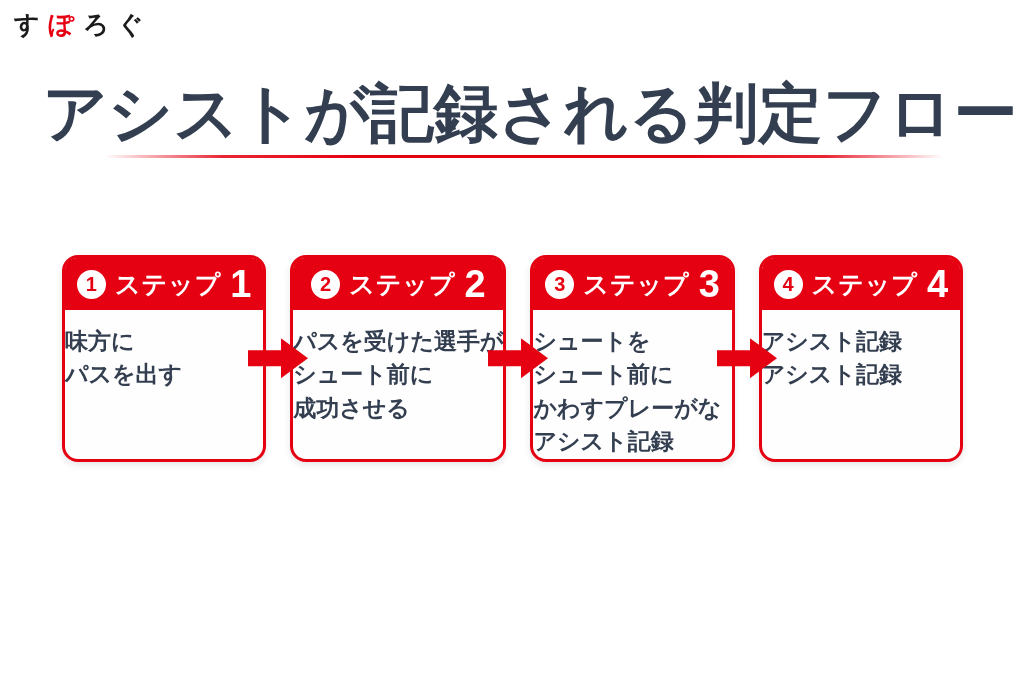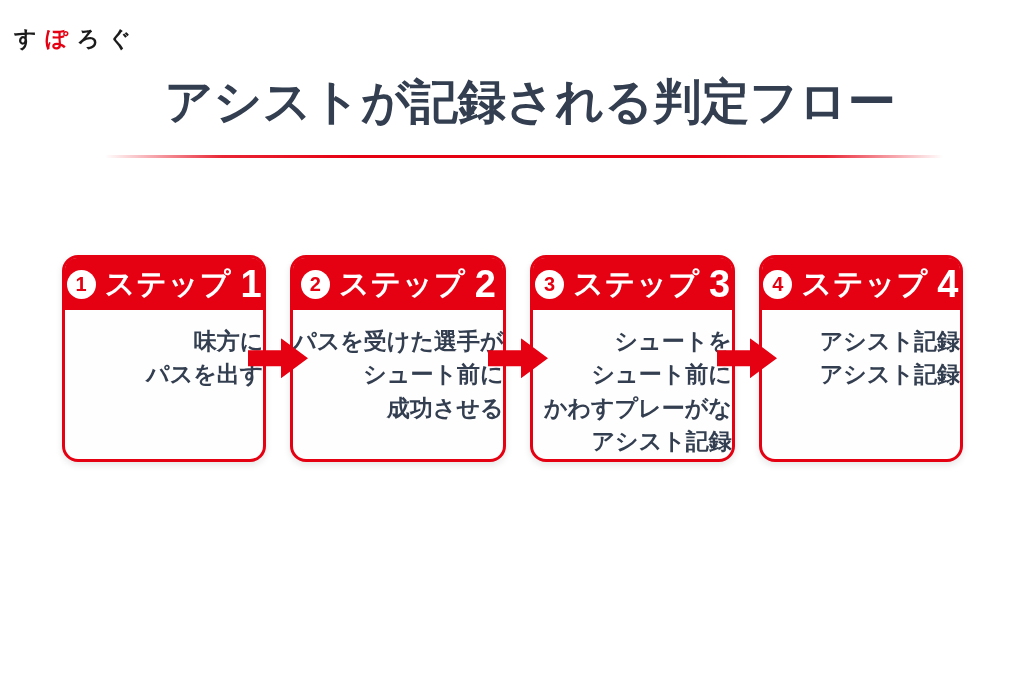--- a/index.html
+++ b/index.html
@@ -7,31 +7,31 @@
     width: 1024px; height: 683px;
     background: #ffffff;
     font-family: "Liberation Sans", "DejaVu Sans", sans-serif;
     overflow: hidden;
     position: relative;
   }
   .stage { position: relative; width: 1024px; height: 683px; background:#fff; }
 
   
   .logo {
-    position: absolute; left: 14px; top: 24px;
-    font-size: 22px; font-weight: 900; letter-spacing: 9px;
+    position: absolute; left: 14px; top: 8px;
+    font-size: 25px; font-weight: 900; letter-spacing: 9px;
     color: #1b1b1b;
   }
   .logo .char-red { color: #e50012; }
 
   
   .title {
     position: absolute; top: 70px; left: 0; width: 100%;
     text-align: center;
-    font-size: 48px; font-weight: 900; color: #333f50;
+    font-size: 64px; font-weight: 900; color: #333f50;
     letter-spacing: 0px;
     padding-left: 36px;
   }
 
   
   .divider {
     position: absolute; top: 155px; left: 105px; width: 838px; height: 3px;
     background: linear-gradient(to right,
       rgba(229,0,18,0) 0%, rgba(229,0,18,0.85) 14%,
       #e50012 30%, #e50012 70%,
@@ -59,26 +59,26 @@
     border-radius: 12px 12px 0 0;
     display: flex; align-items: center; justify-content: center;
     gap: 9px; color: #ffffff;
   }
   .num-circle {
     width: 29px; height: 29px; border-radius: 50%;
     background: #ffffff; color: #e50012;
     display: flex; align-items: center; justify-content: center;
     font-size: 20px; font-weight: 900;
   }
-  .step-label { font-size: 30px; font-weight: 900; letter-spacing: 1px; }
+  .step-label { font-size: 25px; font-weight: 900; letter-spacing: 1px; }
   .step-label-num { font-size: 38px; font-weight: 900; line-height: 1; }
 
   .card-body {
     padding-top: 15px;
-    text-align: right;
+    text-align: left;
     font-size: 23px; font-weight: 900; color: #333f50;
     line-height: 1.45;
   }
   .card-body .line { white-space: nowrap; }
 
   
   .arrow-gap {
     flex: 0 0 24px; width: 24px;
     position: relative; z-index: 3;
   }

